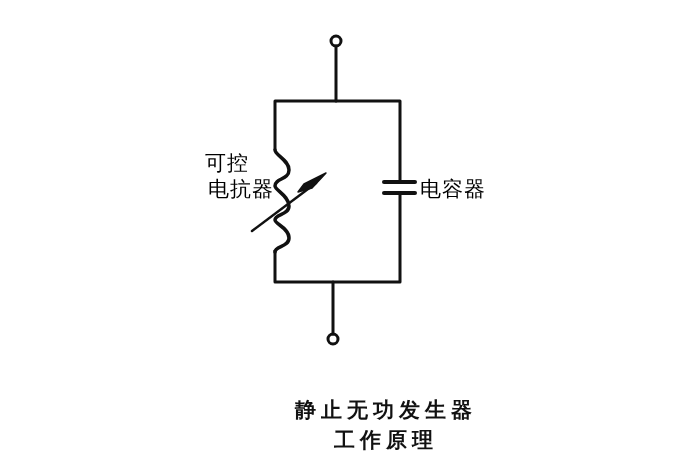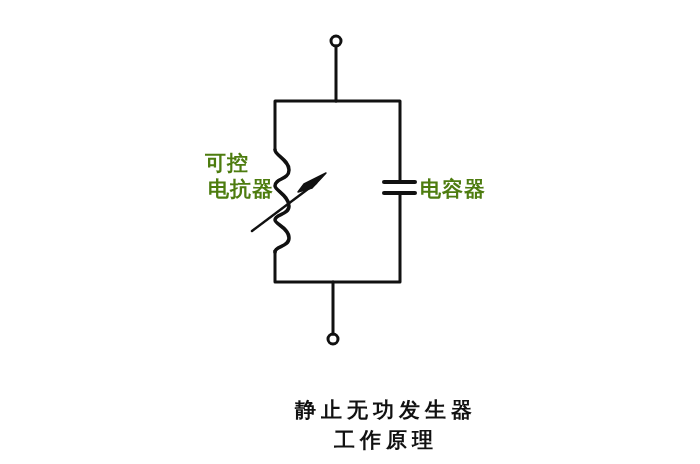--- a/index.html
+++ b/index.html
@@ -1,18 +1,18 @@
 <!DOCTYPE html>
 <html><head>
   <meta charset="utf-8">
   <style>
     html, body { margin: 0; padding: 0; background: #ffffff; }
     body { width: 700px; height: 464px; position: relative; overflow: hidden; font-family: "DejaVu Sans", sans-serif; }
     svg.circuit { position: absolute; left: 0; top: 0; }
-    .label { position: absolute; font-weight: bold; color: #4d7c0f; font-size: 21px; line-height: 26px; letter-spacing: 1px; white-space: nowrap; }
+    .label { position: absolute; font-weight: normal; color: #000000; font-size: 21px; line-height: 26px; letter-spacing: 1px; white-space: nowrap; }
     .caption { position: absolute; left: 0; width: 700px; text-align: center; font-weight: bold; color: #111; font-size: 21px; letter-spacing: 5px; padding-left: 36px; }
   </style>
 </head>
 <body>
 
 <svg class="circuit" width="700" height="464" viewBox="0 0 700 464">
   <g fill="none" stroke="#111" stroke-width="3" stroke-linecap="round" stroke-linejoin="round">
 
     <circle cx="336" cy="41" r="5"></circle>
     <line x1="336" y1="46" x2="336" y2="101"></line>

